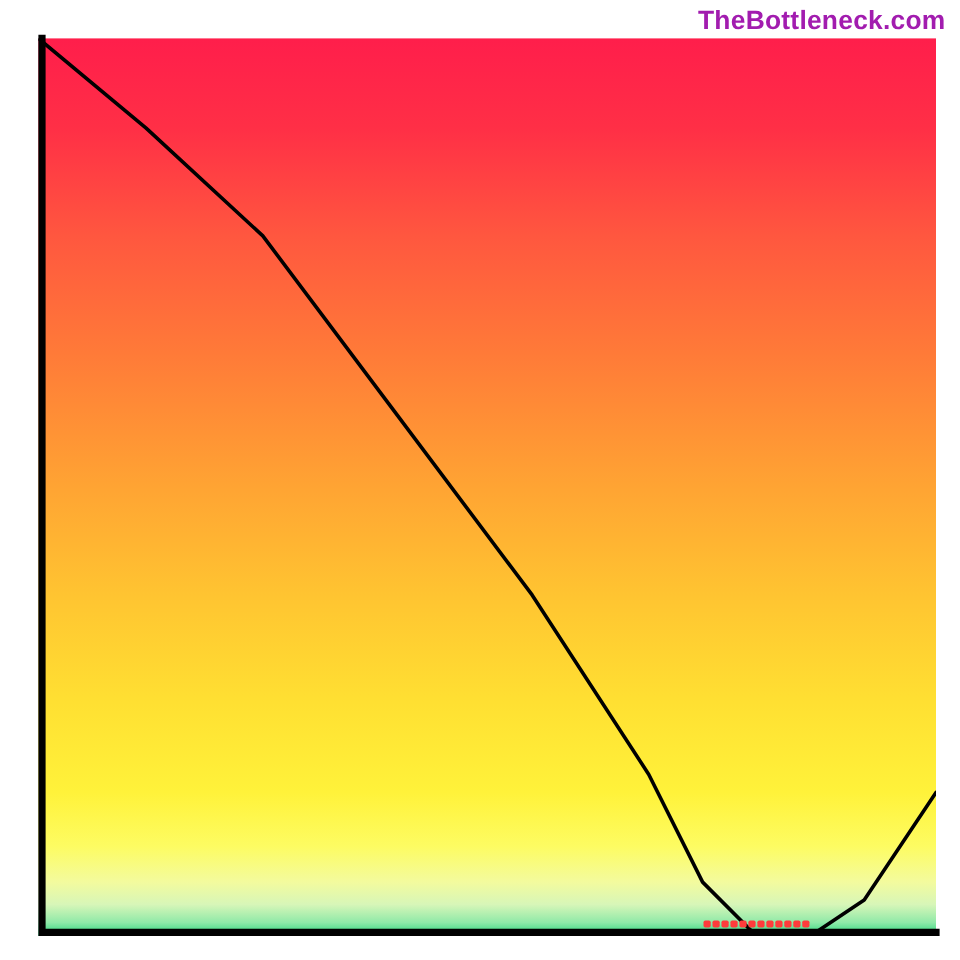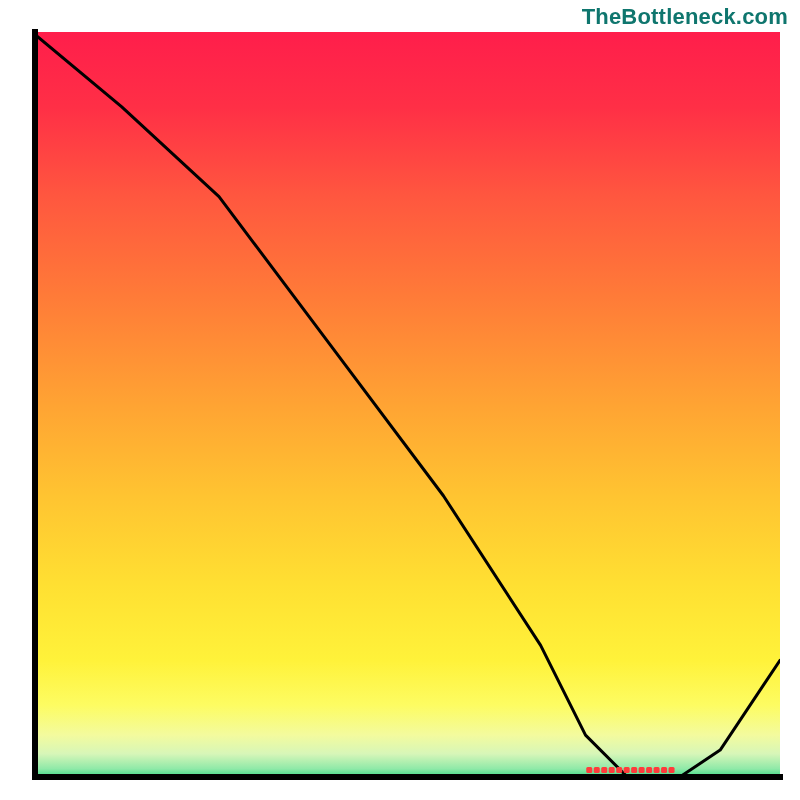--- a/index.html
+++ b/index.html
@@ -15,21 +15,21 @@
     position: relative;
     width: 800px;
     height: 800px;
   }
   .watermark {
     position: absolute;
     top: 4px;
     right: 12px;
     font-size: 22px;
     font-weight: 700;
-    color: #0f766e;
+    color: #a21caf;
     letter-spacing: 0.2px;
     user-select: none;
   }
   svg {
     display: block;
   }
 </style>
 </head>
 <body>
 

